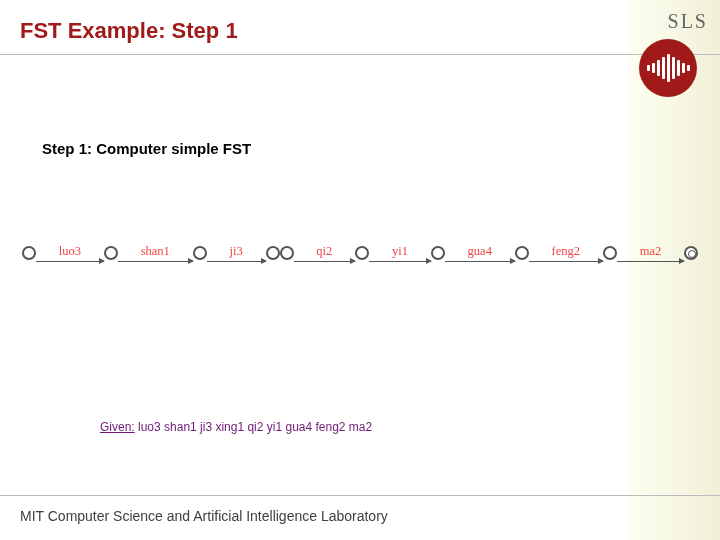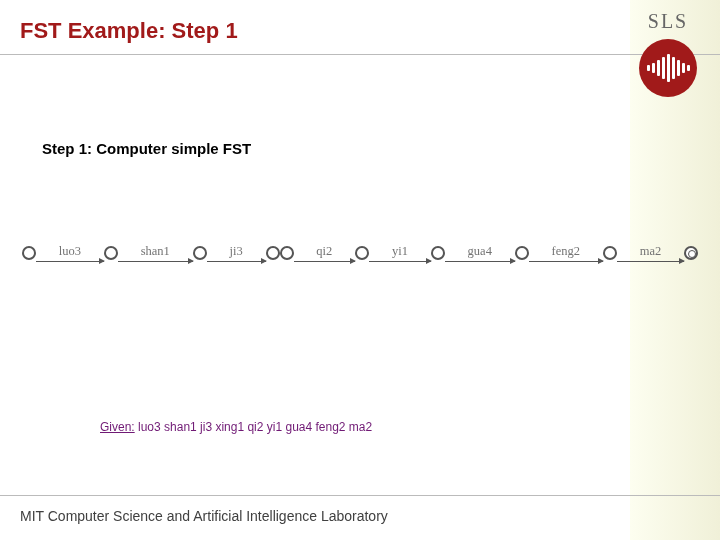--- a/index.html
+++ b/index.html
@@ -3,31 +3,31 @@
 <meta charset="utf-8">
 <style>
   * { margin: 0; padding: 0; box-sizing: border-box; }
   html, body { width: 720px; height: 540px; font-family: Arial, Helvetica, sans-serif; background: #fff; overflow: hidden; }
   .slide { position: relative; width: 720px; height: 540px; }
   .right-band { position: absolute; right: 0; top: 0; width: 90px; height: 540px; background: linear-gradient(to right, #fdfef0 0%, #f0f0d8 100%); }
   .header { position: absolute; left: 20px; top: 18px; right: 110px; }
   .title { font-size: 22px; font-weight: bold; color: #a11a1a; }
   .hr-top { position: absolute; left: 0; top: 54px; width: 720px; height: 0; border-top: 1px solid #bbb; }
   .logo-area { position: absolute; right: 12px; top: 10px; width: 80px; text-align: center; }
-  .sls-text { font-size: 20px; letter-spacing: 2px; color: #666; font-family: "Times New Roman", serif; }
+  .sls-text { font-size: 20px; letter-spacing: 2px; color: #666; font-family: "Times New Roman", serif; text-align: right; }
   .sls-circle { width: 58px; height: 58px; margin: 6px auto 0; border-radius: 50%; background: #a11a1a; position: relative; display: flex; align-items: center; justify-content: center; }
   .sls-bars { display: flex; align-items: center; gap: 2px; }
   .sls-bars span { display: block; width: 3px; background: #fff; border-radius: 1px; }
   .subtitle { position: absolute; left: 42px; top: 140px; font-size: 15px; font-weight: bold; color: #000; }
   .fst-diagram { position: absolute; left: 22px; top: 240px; width: 676px; }
   .fst-row { display: flex; align-items: center; }
   .state { width: 14px; height: 14px; border: 2px solid #555; border-radius: 50%; flex: 0 0 auto; position: relative; background: #fff; }
   .state.final::after { content: ""; position: absolute; left: 2px; top: 2px; width: 6px; height: 6px; border: 1px solid #555; border-radius: 50%; }
   .arc { flex: 1 1 auto; position: relative; height: 26px; display: flex; flex-direction: column; align-items: center; justify-content: center; }
-  .arc-label { font-size: 12.5px; font-family: "Times New Roman", serif; color: #737373; white-space: nowrap; margin-bottom: 2px; }
+  .arc-label { font-size: 12.5px; font-family: "Times New Roman", serif; color: #ef4444; white-space: nowrap; margin-bottom: 2px; }
   .arc-line { width: 100%; height: 0; border-top: 1.5px solid #555; position: relative; }
   .arc-line::after { content: ""; position: absolute; right: -1px; top: -4px; border-left: 6px solid #555; border-top: 3.5px solid transparent; border-bottom: 3.5px solid transparent; }
   .given { position: absolute; left: 100px; top: 420px; font-size: 12px; font-weight: normal; color: #701a75; }
   .given-word { text-decoration: underline; }
   .hr-bot { position: absolute; left: 0; bottom: 44px; width: 720px; height: 0; border-top: 1px solid #bbb; }
   .footer { position: absolute; left: 20px; bottom: 16px; font-size: 14px; color: #404040; font-family: "Trebuchet MS", Arial, sans-serif; }
 </style>
 </head>
 <body>
 

